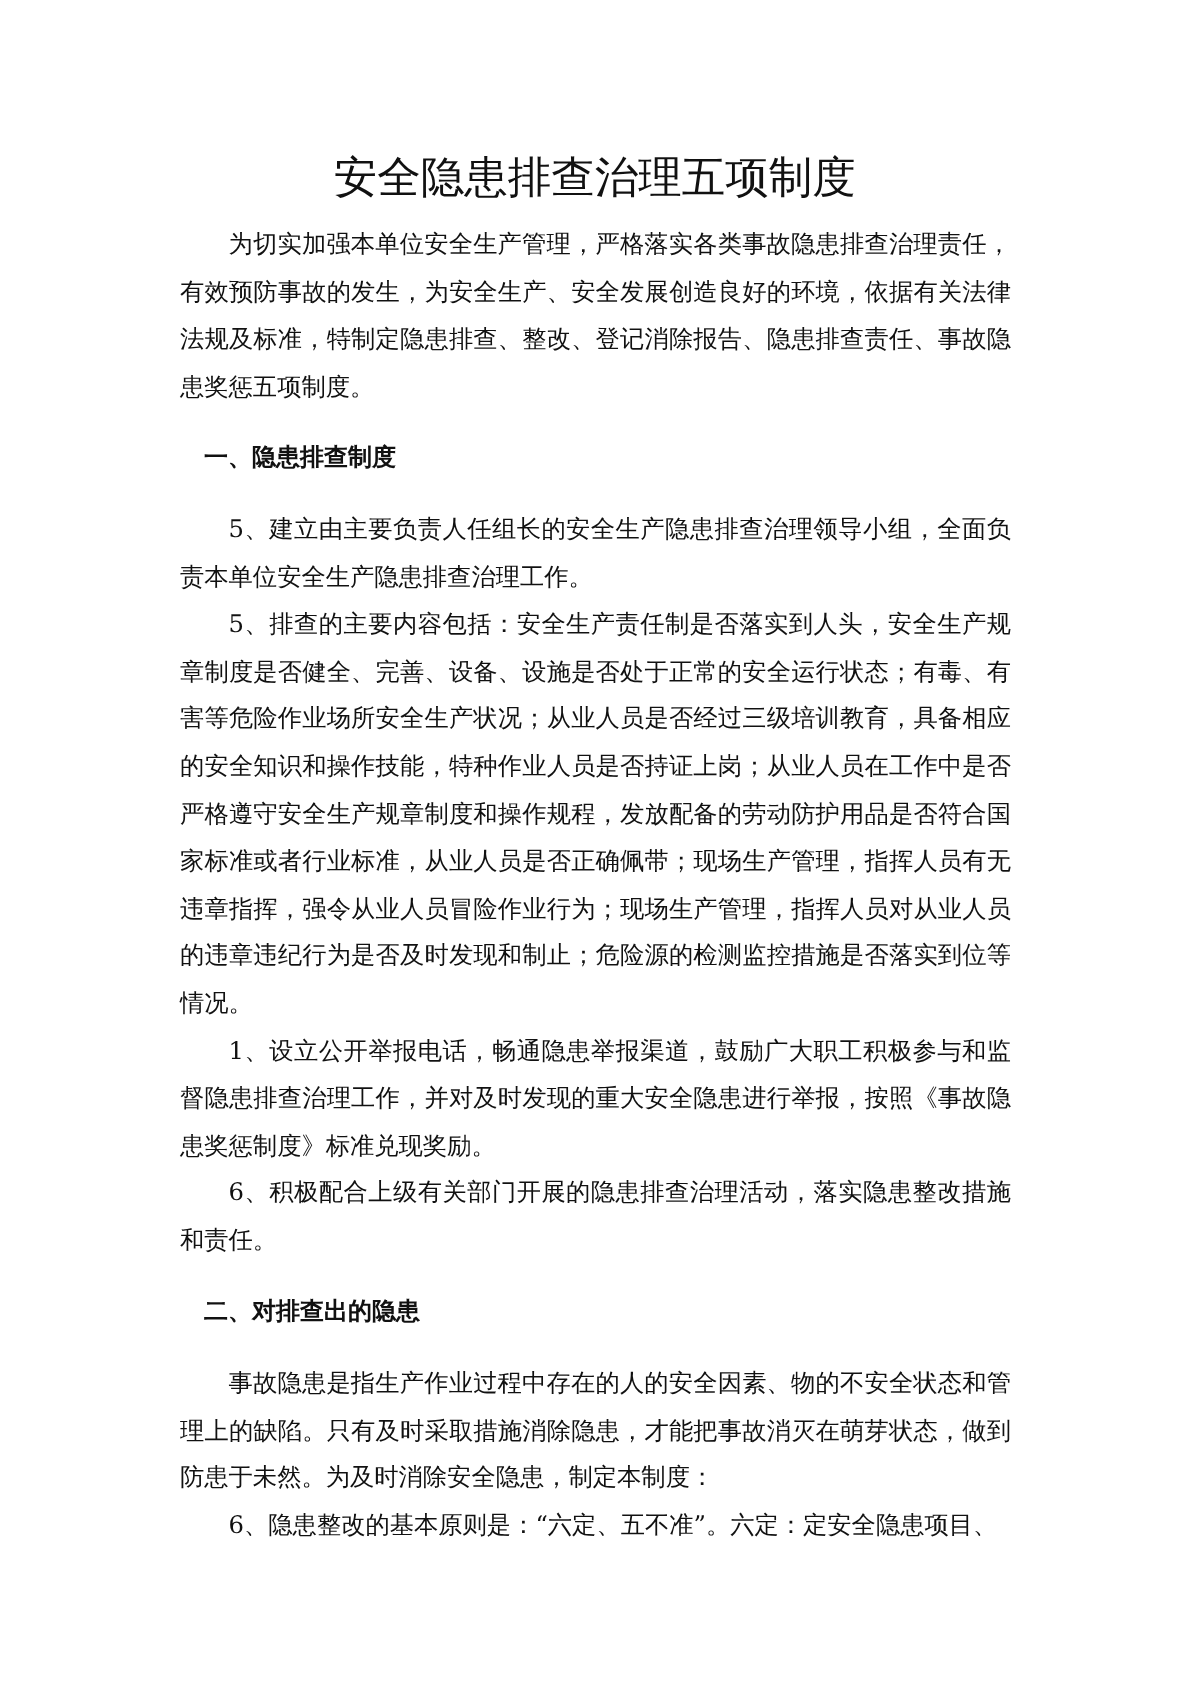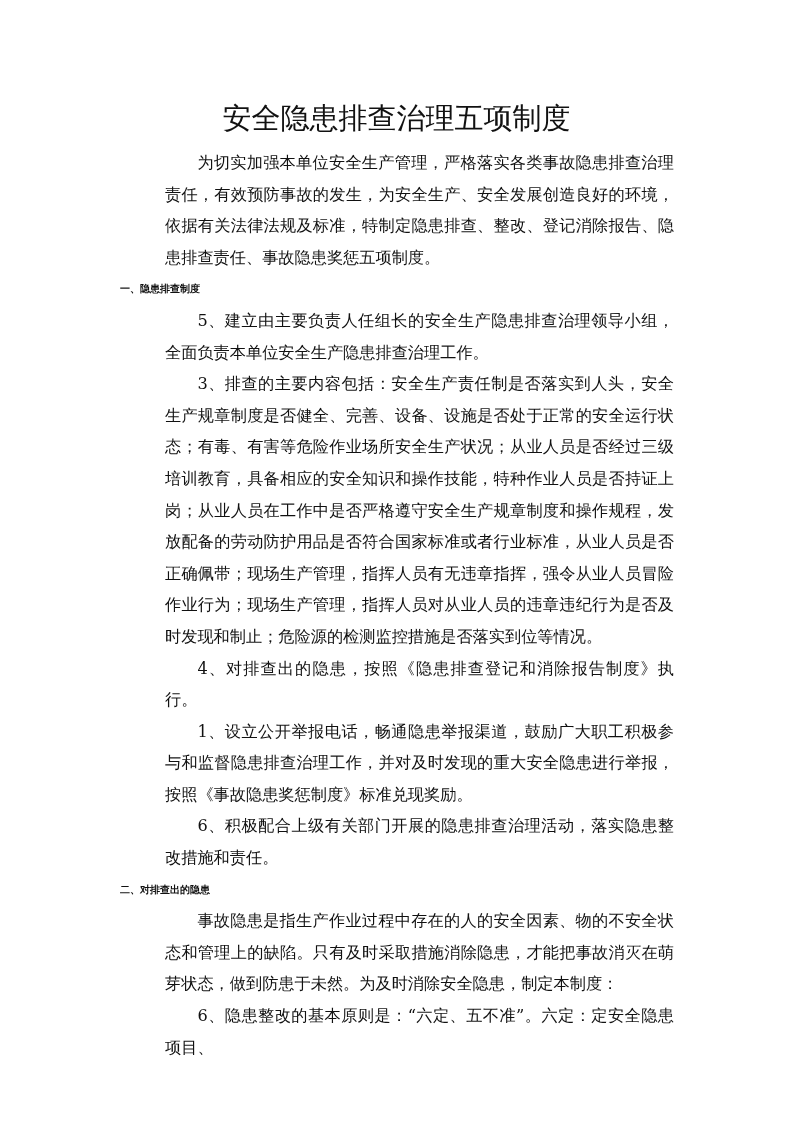--- a/index.html
+++ b/index.html
@@ -13,40 +13,39 @@
     position: absolute; left: 0; top: 100px; width: 793px; text-align: center;
     font-family: "DejaVu Sans", "Liberation Sans", sans-serif;
     font-size: 29px; line-height: 36px; color: #111; letter-spacing: 0px;
   }
   .body {
     position: absolute; left: 120px; top: 147px; width: 554px;
     font-size: 16.2px; line-height: 31.6px; text-align: justify;
     text-justify: inter-character;
   }
   .p { margin: 0; }
-  .indent { text-indent: 32.4px; margin-left: 45px; }
+  .indent { text-indent: 32.4px; }
   .h {
-    margin: 0; font-weight: bold;
+    margin: 16px; font-weight: bold;
     font-family: "DejaVu Sans", "Liberation Sans", sans-serif;
-    font-size: 10px;
+    font-size: 16px;
   }
 </style>
 </head>
 <body>
 
 <div class="page">
   <div class="title">安全隐患排查治理五项制度</div>
 
   <div class="body">
     <p class="p indent">为切实加强本单位安全生产管理，严格落实各类事故隐患排查治理责任，有效预防事故的发生，为安全生产、安全发展创造良好的环境，依据有关法律法规及标准，特制定隐患排查、整改、登记消除报告、隐患排查责任、事故隐患奖惩五项制度。</p>
 
     <p class="h">一、隐患排查制度</p>
     <p class="p indent">5、建立由主要负责人任组长的安全生产隐患排查治理领导小组，全面负责本单位安全生产隐患排查治理工作。</p>
-    <p class="p indent">3、排查的主要内容包括：安全生产责任制是否落实到人头，安全生产规章制度是否健全、完善、设备、设施是否处于正常的安全运行状态；有毒、有害等危险作业场所安全生产状况；从业人员是否经过三级培训教育，具备相应的安全知识和操作技能，特种作业人员是否持证上岗；从业人员在工作中是否严格遵守安全生产规章制度和操作规程，发放配备的劳动防护用品是否符合国家标准或者行业标准，从业人员是否正确佩带；现场生产管理，指挥人员有无违章指挥，强令从业人员冒险作业行为；现场生产管理，指挥人员对从业人员的违章违纪行为是否及时发现和制止；危险源的检测监控措施是否落实到位等情况。</p>
-    <p class="p indent">4、对排查出的隐患，按照《隐患排查登记和消除报告制度》执行。</p>
+    <p class="p indent">5、排查的主要内容包括：安全生产责任制是否落实到人头，安全生产规章制度是否健全、完善、设备、设施是否处于正常的安全运行状态；有毒、有害等危险作业场所安全生产状况；从业人员是否经过三级培训教育，具备相应的安全知识和操作技能，特种作业人员是否持证上岗；从业人员在工作中是否严格遵守安全生产规章制度和操作规程，发放配备的劳动防护用品是否符合国家标准或者行业标准，从业人员是否正确佩带；现场生产管理，指挥人员有无违章指挥，强令从业人员冒险作业行为；现场生产管理，指挥人员对从业人员的违章违纪行为是否及时发现和制止；危险源的检测监控措施是否落实到位等情况。</p>
     <p class="p indent">1、设立公开举报电话，畅通隐患举报渠道，鼓励广大职工积极参与和监督隐患排查治理工作，并对及时发现的重大安全隐患进行举报，按照《事故隐患奖惩制度》标准兑现奖励。</p>
     <p class="p indent">6、积极配合上级有关部门开展的隐患排查治理活动，落实隐患整改措施和责任。</p>
 
     <p class="h">二、对排查出的隐患</p>
     <p class="p indent">事故隐患是指生产作业过程中存在的人的安全因素、物的不安全状态和管理上的缺陷。只有及时采取措施消除隐患，才能把事故消灭在萌芽状态，做到防患于未然。为及时消除安全隐患，制定本制度：</p>
     <p class="p indent">6、隐患整改的基本原则是：“六定、五不准”。六定：定安全隐患项目、</p>
   </div>
 </div>
 
 </body></html>

